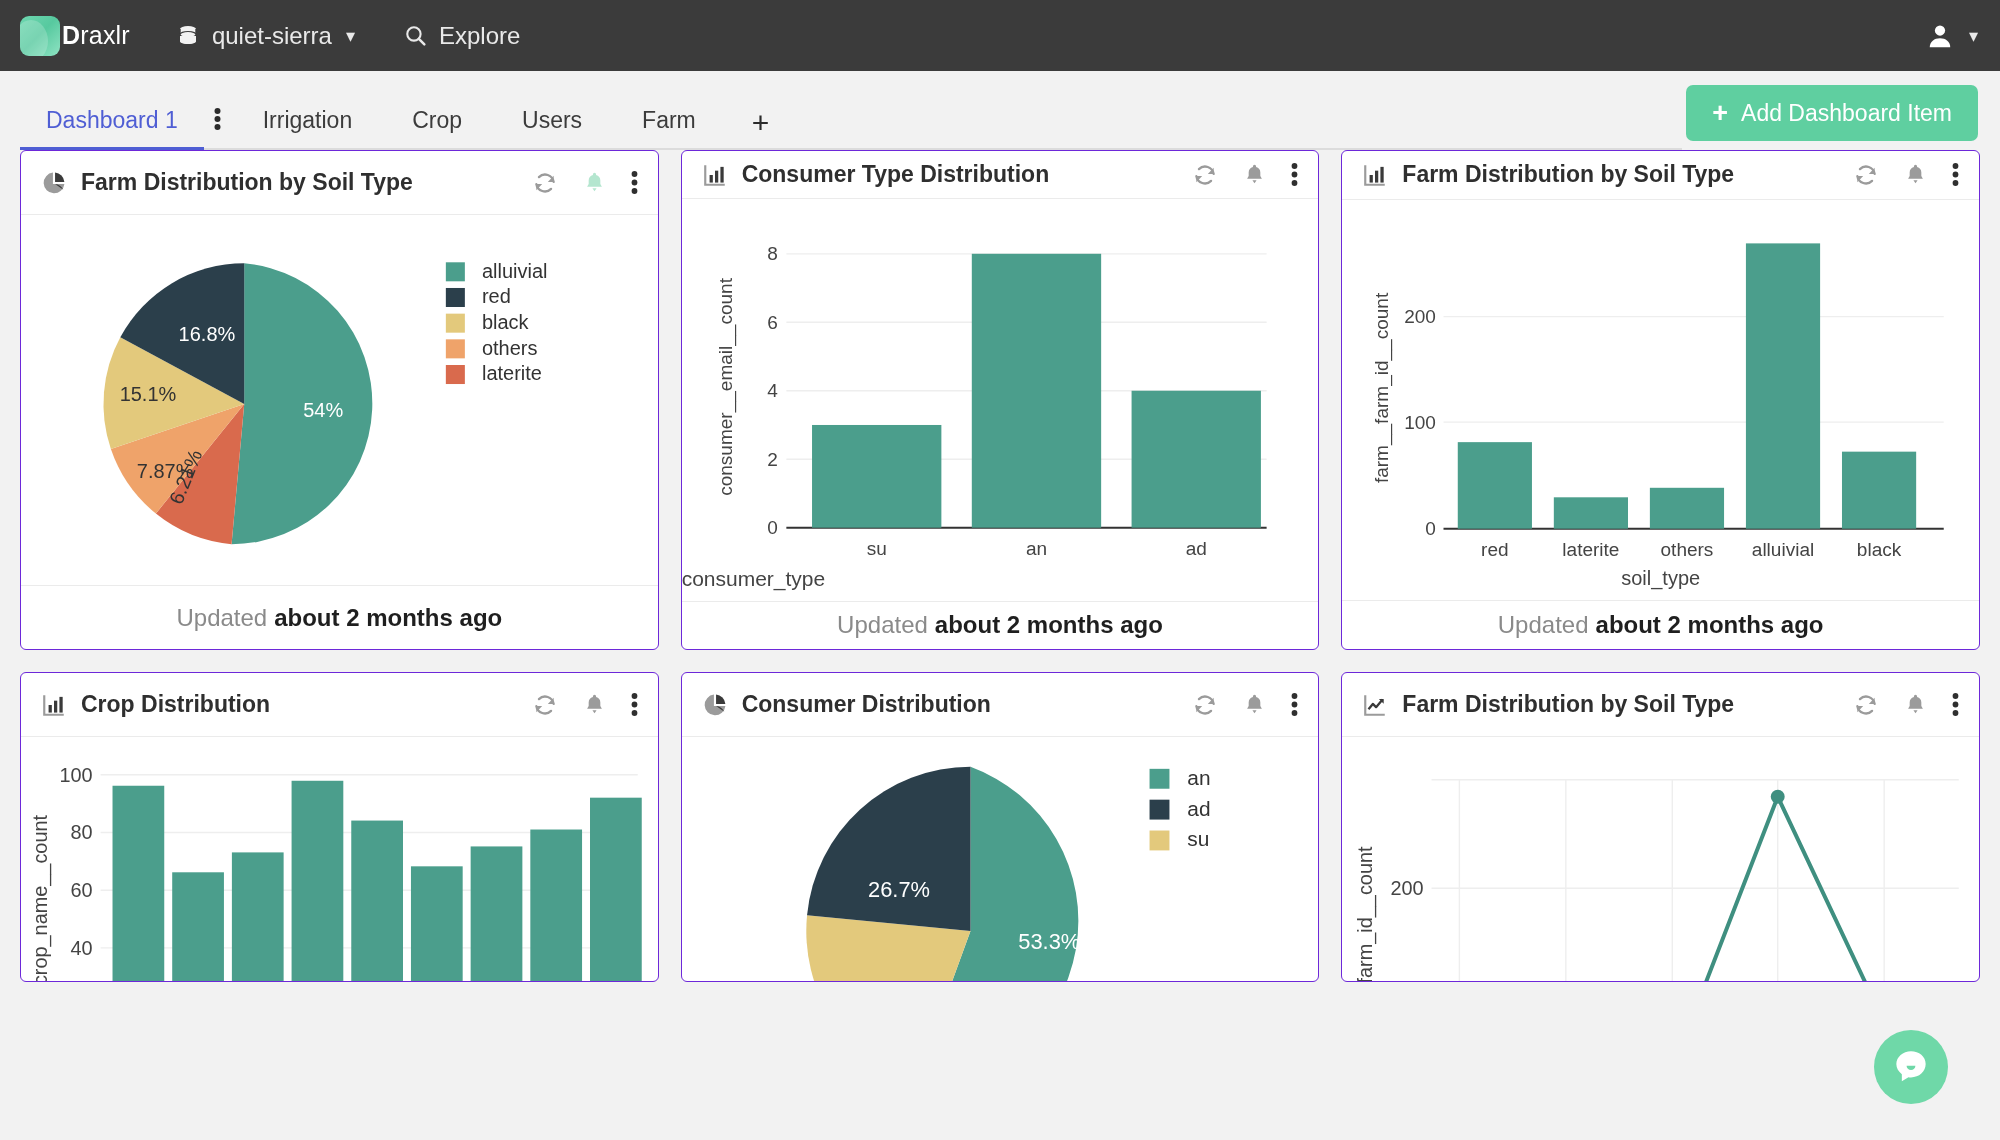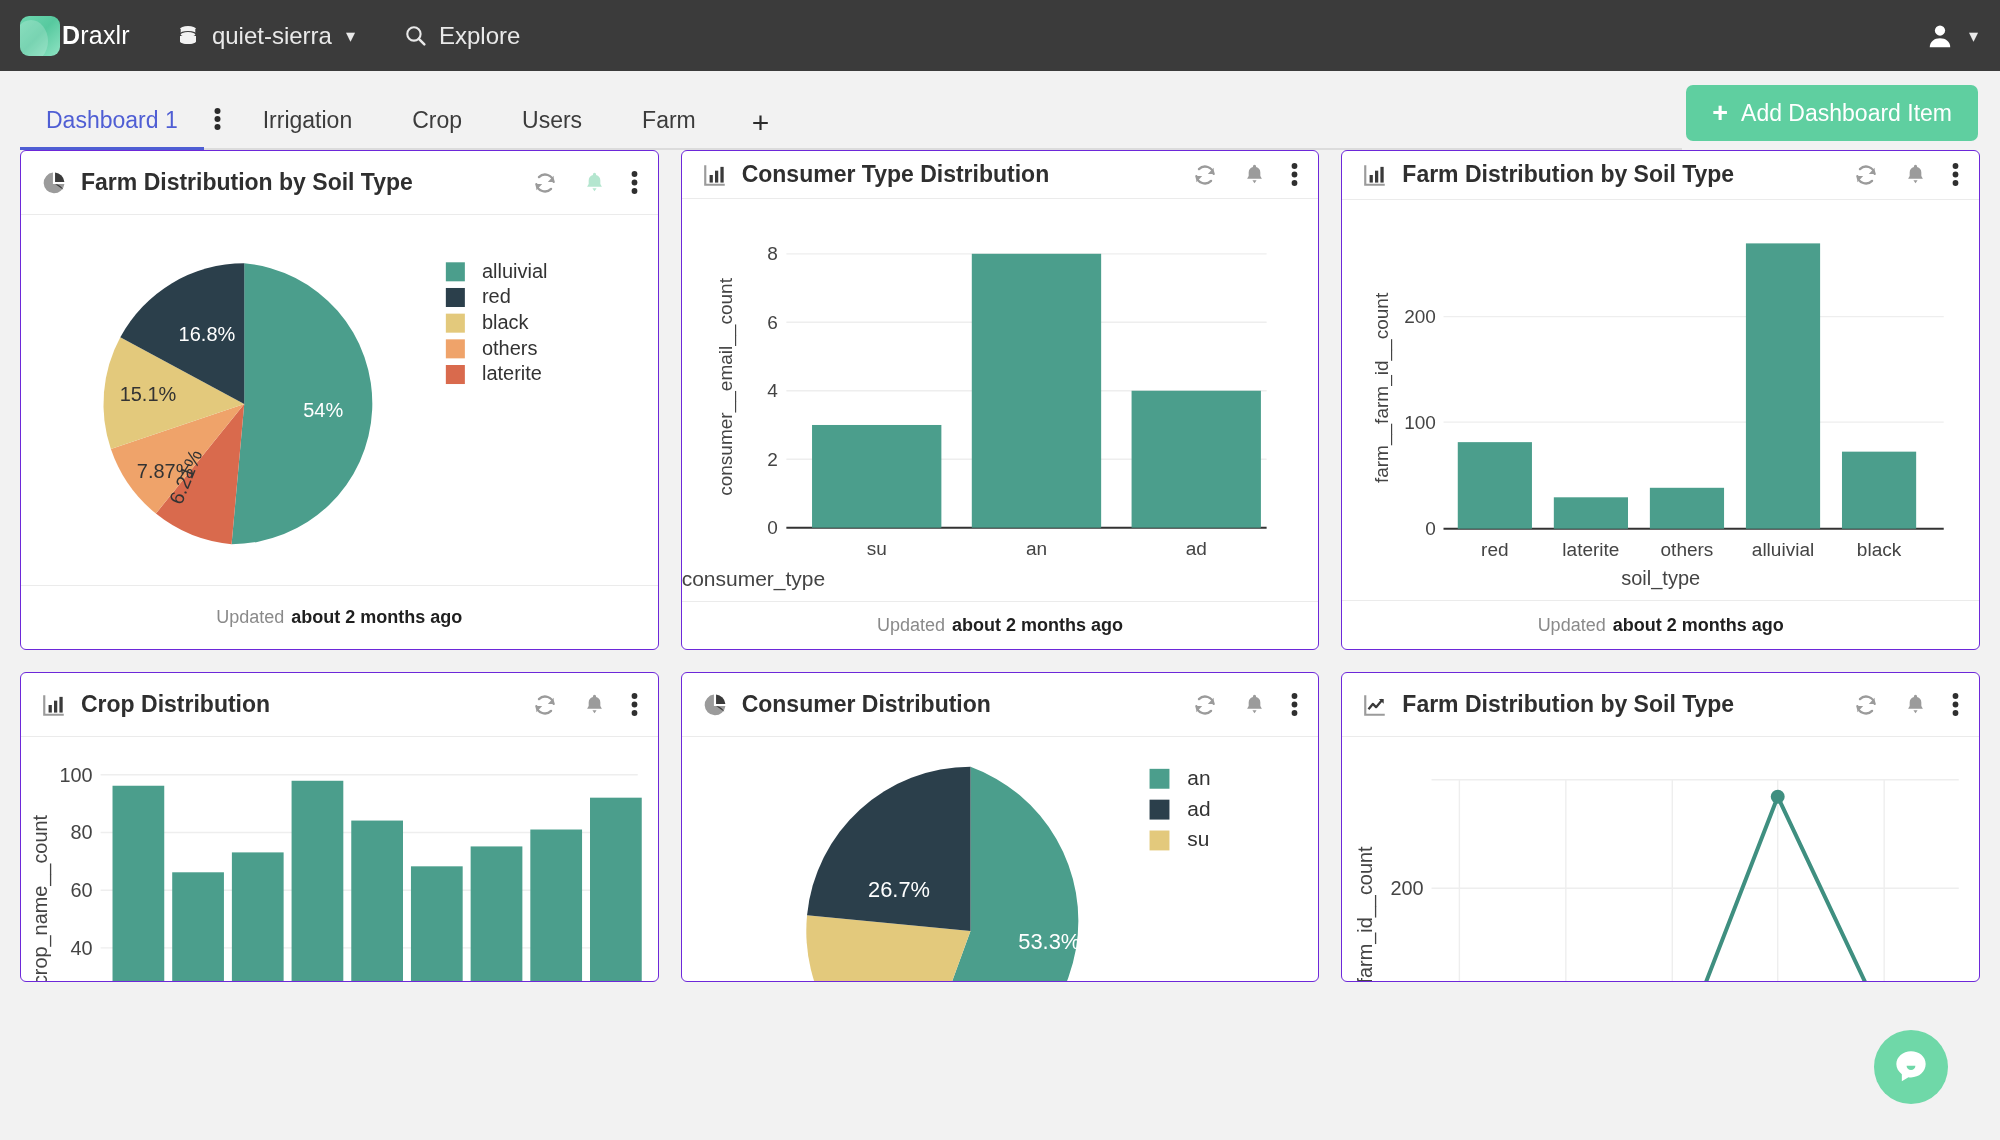--- a/index.html
+++ b/index.html
@@ -98,21 +98,21 @@
     height: 64px; display:flex; align-items:center;
     padding: 0 20px; border-bottom:1px solid #ebebeb; gap:14px;
   }
   .card-title { font-size: 23px; font-weight:700; color:#2f2f2f; white-space:nowrap;}
   .head-icons { margin-left:auto; display:flex; align-items:center; gap:24px; }
   .hicon { cursor:pointer; display:flex; }
   .card-body { flex:1; padding: 12px 14px 4px 14px; position:relative; }
   .card-foot {
     height: 64px; border-top:1px solid #ebebeb;
     display:flex; align-items:center; justify-content:center;
-    font-size: 18px; color:#8a8a8a;
+    font-size: 24px; color:#8a8a8a;
   }
   .card-foot b { color:#1f1f1f; font-weight:700; margin-left:7px; }
 
   .chart { width:100%; height:100%; display:block; }
 
   
   .chatbubble {
     position: fixed; right: 52px; bottom: 36px;
     width: 74px; height: 74px; border-radius: 50%;
     background:#6fd8a8; display:flex; align-items:center; justify-content:center;

